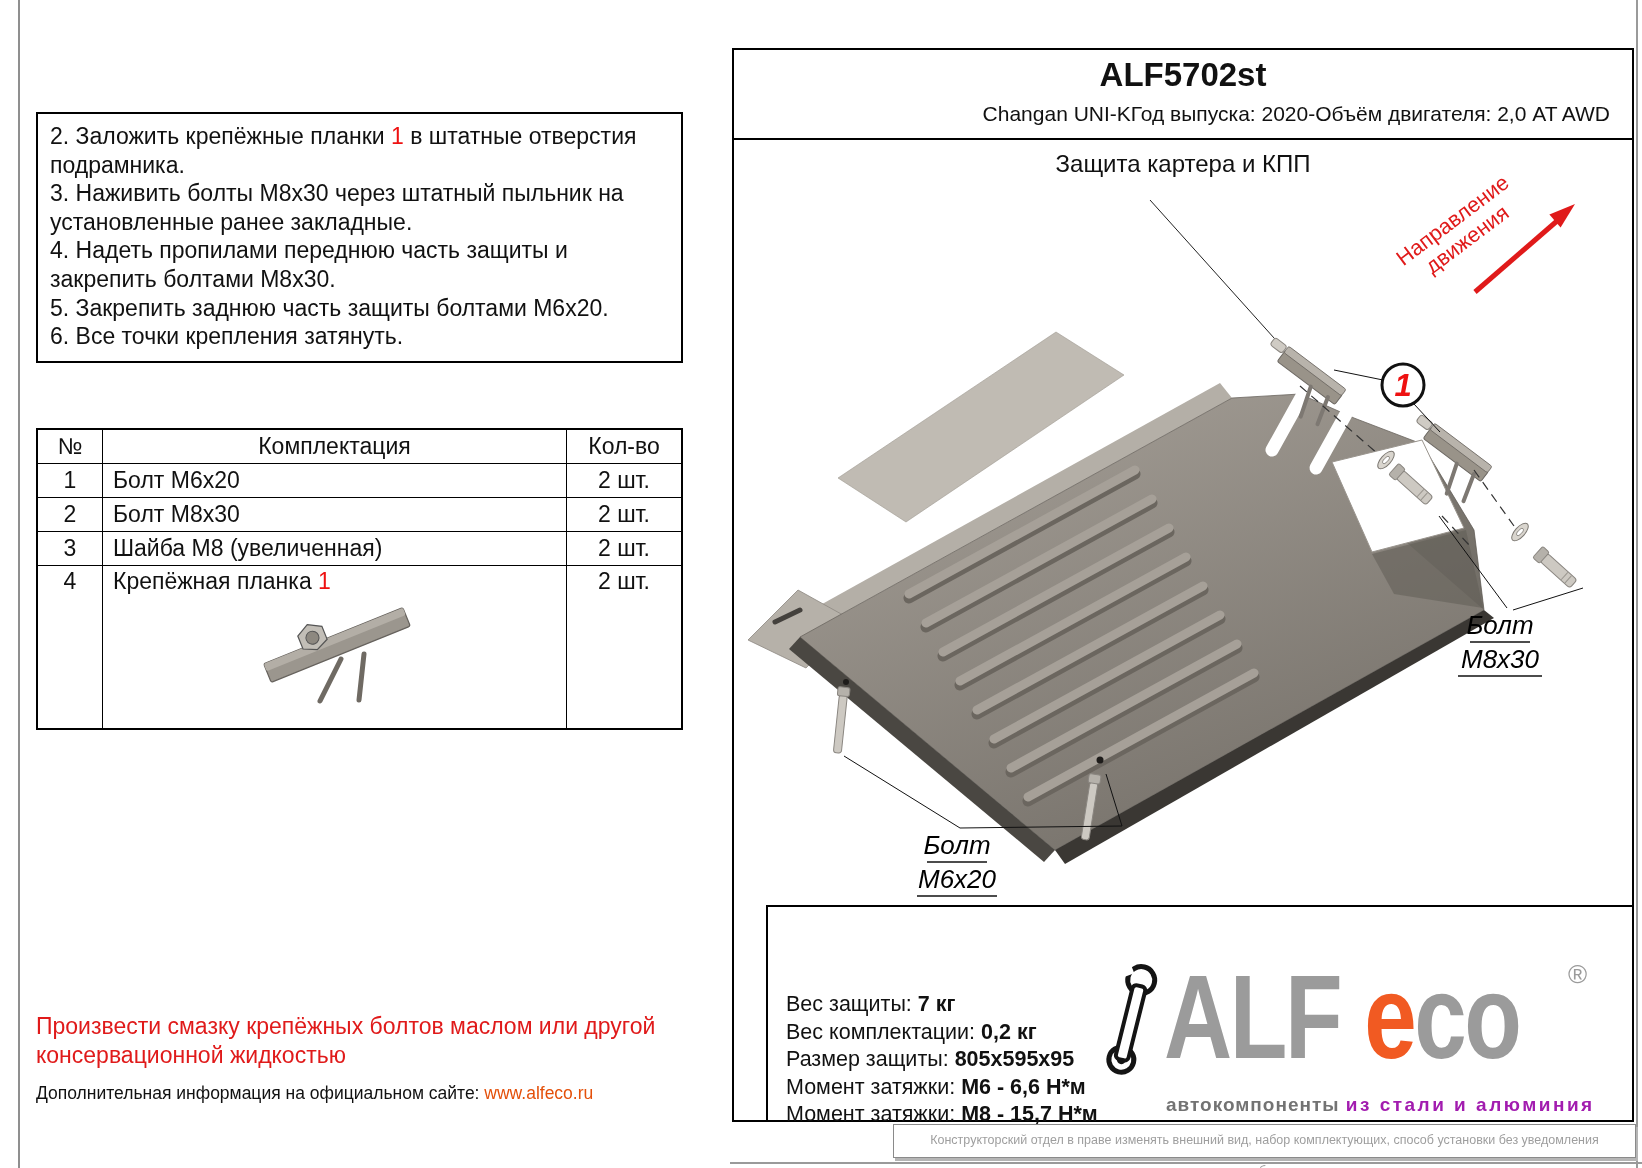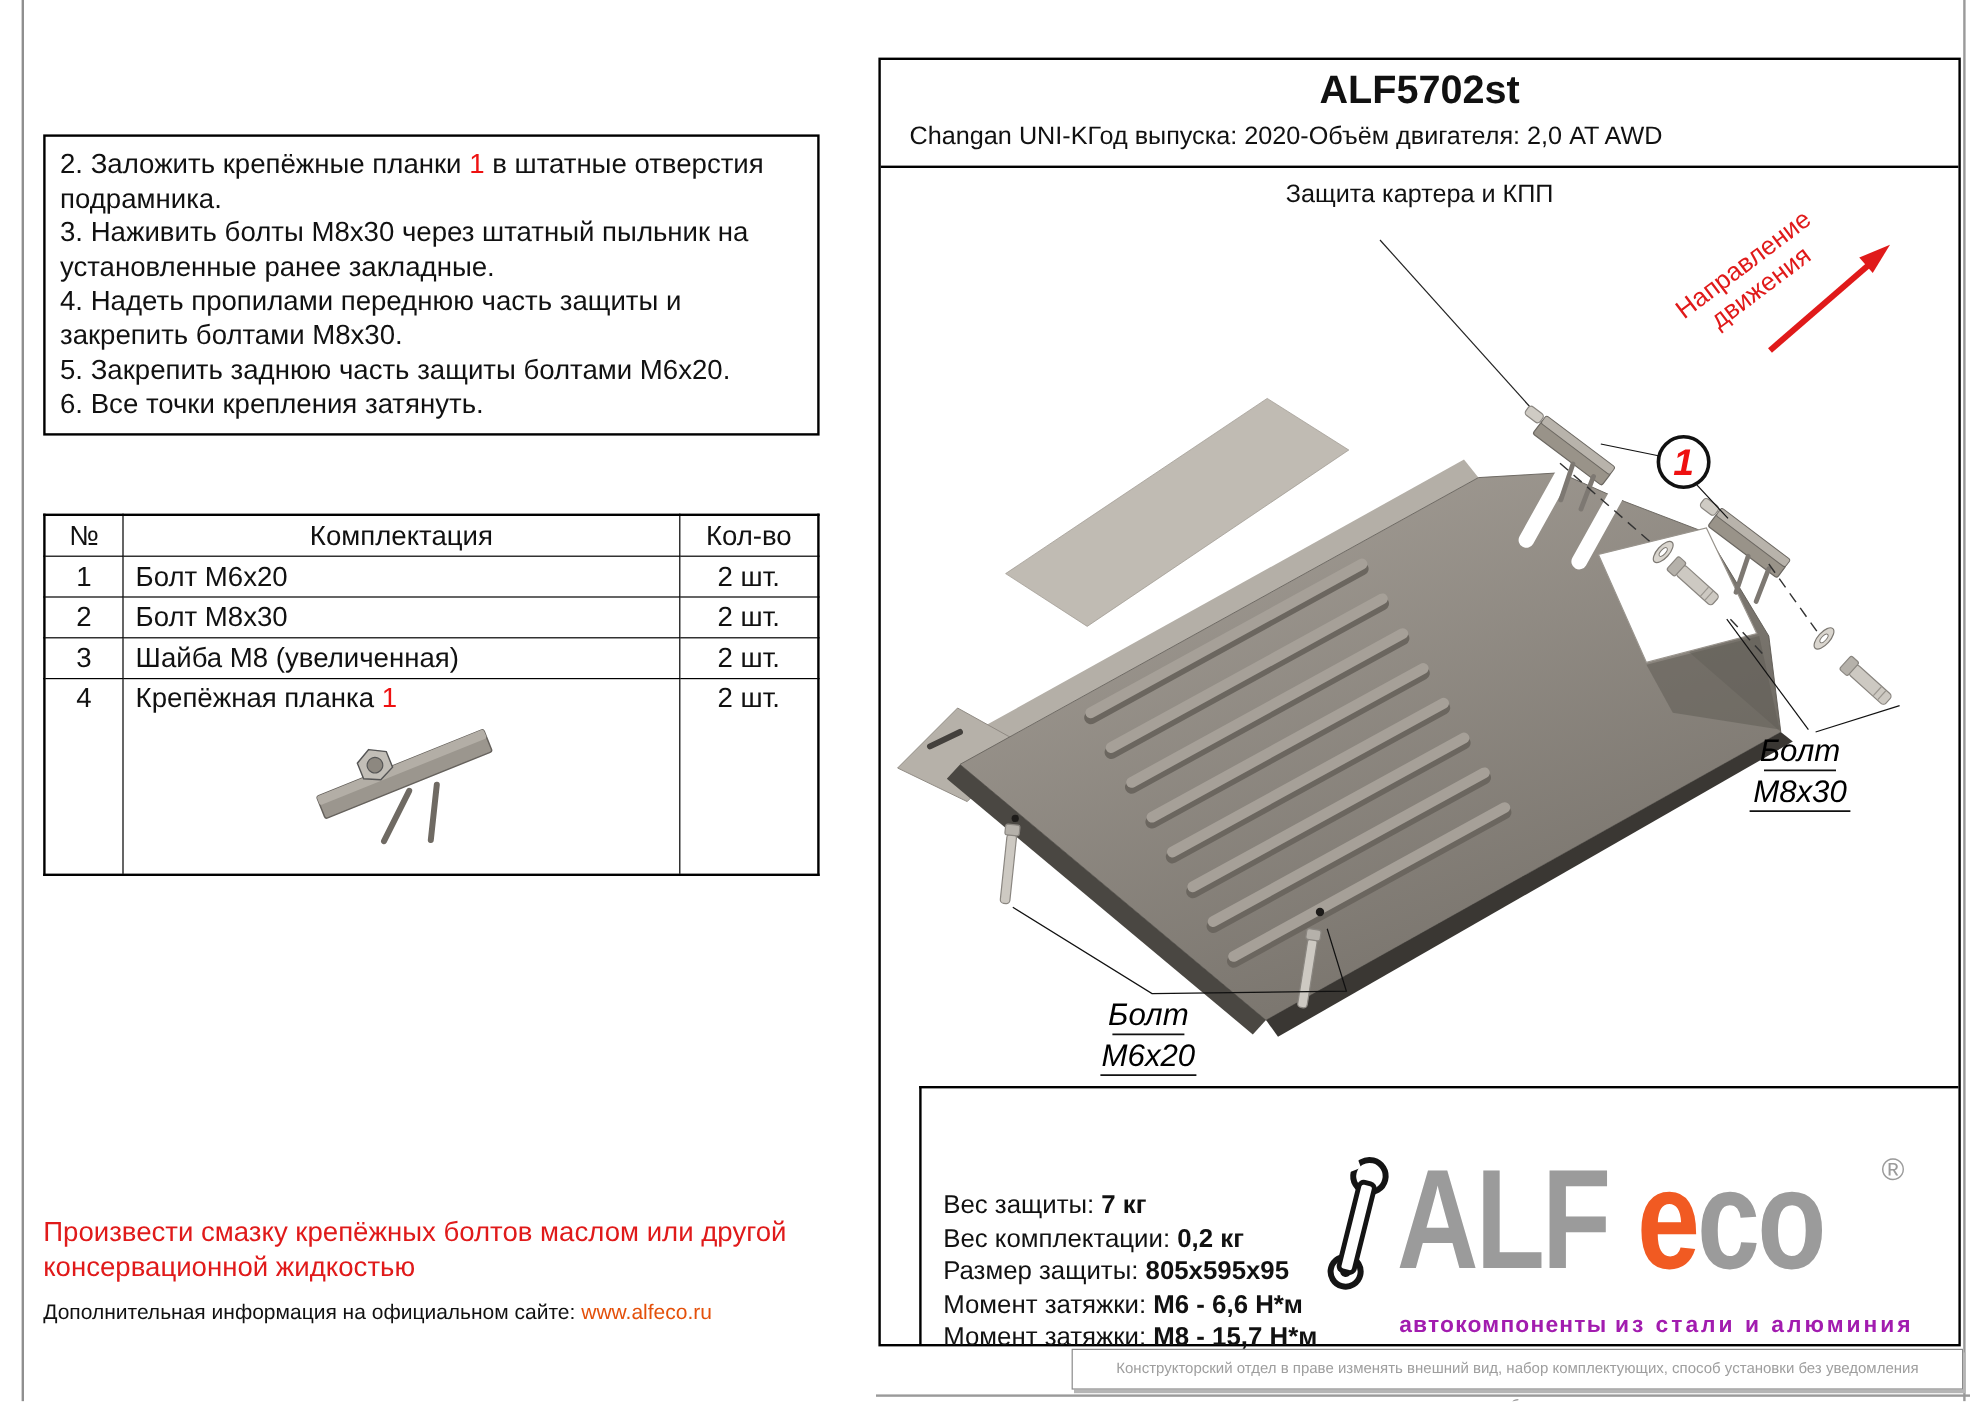--- a/index.html
+++ b/index.html
@@ -28,36 +28,36 @@
 
   #warning{left:36px;top:1012px;width:645px;text-align:left;color:#e01a1a;font-size:23px;line-height:29px;}
   #footer-left{left:36px;top:1083px;width:645px;text-align:left;font-size:17.5px;}
   #footer-left .link{color:#e4500a;}
 
   
   #panel{left:732px;top:48px;width:898px;height:1070px;border:2px solid #000;}
   #panel-header{position:absolute;left:0;top:0;width:100%;height:90px;border-bottom:2px solid #000;box-sizing:border-box;}
   #panel-code{position:absolute;left:0;top:6px;width:100%;text-align:center;font-size:33px;font-weight:bold;}
   #panel-sub{position:absolute;left:0;top:52px;width:100%;box-sizing:border-box;display:flex;
-             justify-content:flex-start;padding:0 22px 0 24px;font-size:21px;}
-  #drawing-title{position:absolute;left:0;top:100px;width:100%;text-align:center;font-size:21px;}
+             justify-content:flex-end;padding:0 22px 0 24px;font-size:21px;}
+  #drawing-title{position:absolute;left:0;top:100px;width:100%;text-align:center;font-size:24px;}
   #drawing-svg{position:absolute;left:0;top:92px;}
 
   
   #title-block{position:absolute;left:32px;top:855px;right:0;bottom:0;border-left:2px solid #000;border-top:2px solid #000;}
   #specs{position:absolute;left:18px;top:84px;font-size:21.5px;line-height:27.5px;white-space:nowrap;}
   #specs .v{font-weight:bold;}
   #specs .v.plain{font-weight:bold;margin-top:48px;}
   #wrench{position:absolute;left:330px;top:46px;}
   #logo-text{position:absolute;left:396px;top:51px;font-size:118px;font-weight:bold;letter-spacing:-3px;
              color:#9b9b9b;transform:scaleX(.8);transform-origin:left top;white-space:nowrap;line-height:1;}
   #logo-text .e{color:#f15a22;}
   #logo-reg{position:absolute;left:800px;top:52px;font-size:26px;color:#9b9b9b;}
   #tagline{position:absolute;left:398px;top:187px;font-size:19px;font-weight:bold;white-space:nowrap;}
-  #tagline .t1{color:#a21caf;letter-spacing:1px;margin-top:21px;}
+  #tagline .t1{color:#737373;letter-spacing:1px;margin-top:21px;}
   #tagline .t2{color:#a21caf;letter-spacing:2.5px;}
 
   #disclaimer{left:893px;top:1124px;width:741px;height:32px;border:1px solid #8a8a8a;box-shadow:2px 3px 0 #b5b5b5;
               text-align:center;font-size:12.5px;color:#9e9e9e;line-height:31px;background:#fff;}
 
   svg text{font-family:"Liberation Sans","DejaVu Sans",sans-serif;}
 </style>
 </head>
 <body>
 

